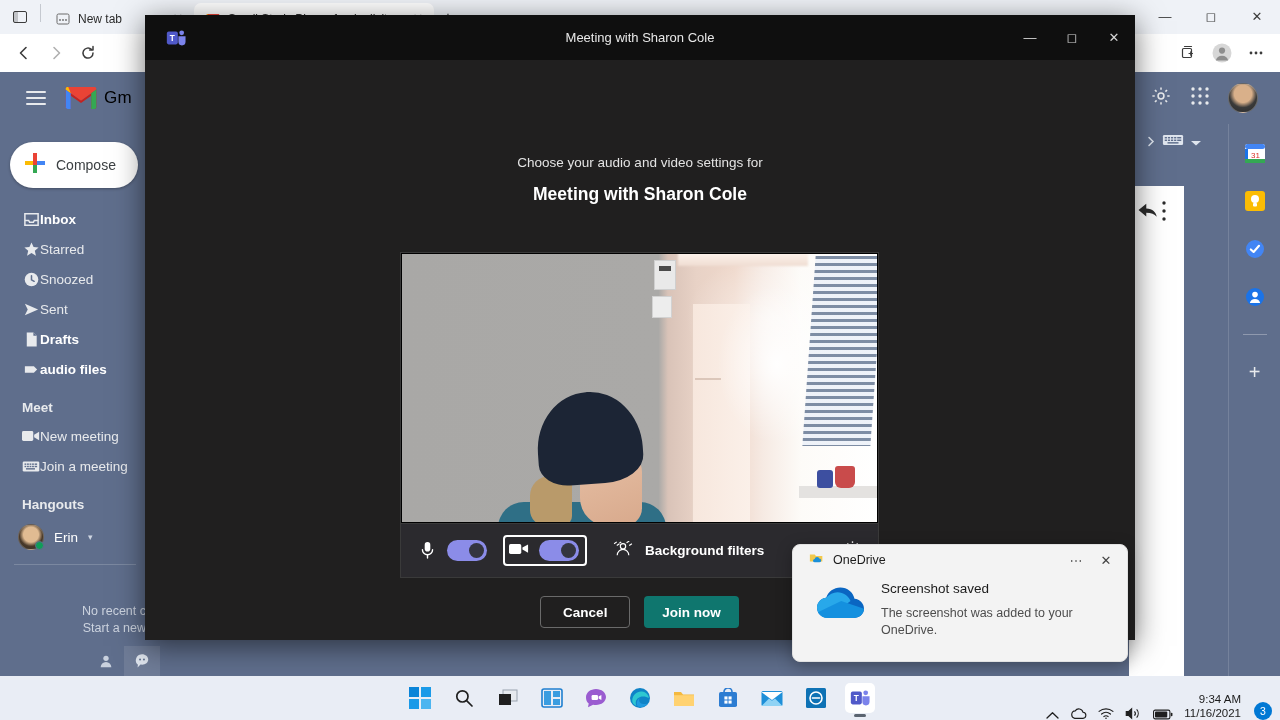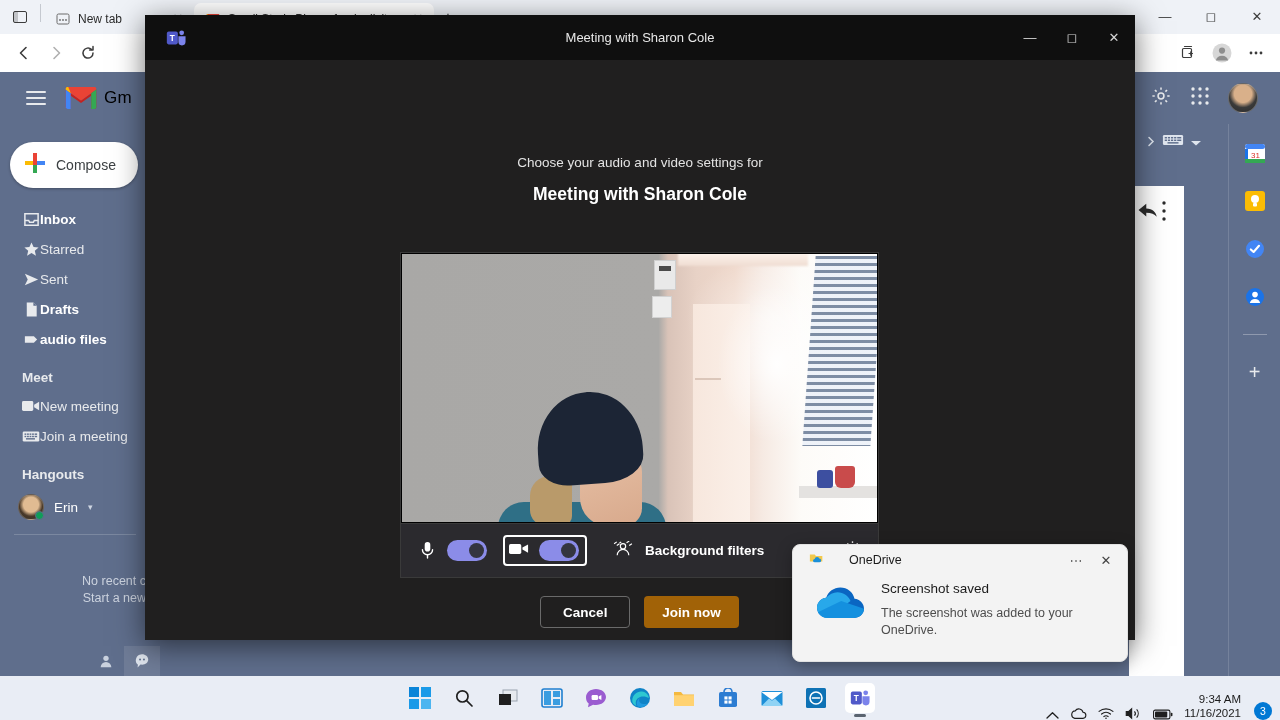--- a/index.html
+++ b/index.html
@@ -203,29 +203,29 @@
   .bg-filters { display:flex; align-items:center; gap: 12px; margin-left: 26px; }
   .bg-label { color:#ffffff; font-size: 13.5px; font-weight: bold; }
   .dev-gear { margin-left: auto; }
 
   .btnrow { position: absolute; left: 255px; top: 536px; width: 479px; display:flex; justify-content:center; gap: 14px;}
   .btn {
     height: 32px; min-width: 90px; border-radius: 4px; font-size: 13.5px; font-weight: bold;
     display:flex; align-items:center; justify-content:center; padding: 0 18px;
   }
   .btn.cancel { background: transparent; color:#ffffff; border:1px solid #6a6a6a;}
-  .btn.join { background: #a16207; color:#ffffff; }
+  .btn.join { background: #0f766e; color:#ffffff; }
 
   
   .toast {
     position: absolute; right: 16px; top: 544px; width: 336px; height: 118px;
     background: #f3f3f3; border-radius: 8px; border: 1px solid #e1e1e1;
     box-shadow: 0 4px 16px rgba(0,0,0,.28);
   }
-  .toast-head { display:flex; align-items:center; height: 30px; padding: 0 8px 0 16px; gap: 24px;}
+  .toast-head { display:flex; align-items:center; height: 30px; padding: 0 8px 0 16px; gap: 8px;}
   .toast-app { color:#1b1b1b; font-size: 12.5px; }
   .toast-head-right { margin-left:auto; display:flex; align-items:center; gap: 4px;}
   .toast-hbtn { width: 26px; height: 22px; display:flex;align-items:center;justify-content:center; color:#444; font-size: 13px;}
   .toast-body { display:flex; gap: 12px; padding: 6px 16px 0 18px;}
   .toast-text-title { color:#1b1b1b; font-size: 13.5px; margin-bottom: 9px;}
   .toast-text-sub { color:#4d4d4d; font-size: 12.5px; line-height: 17px;}
 
   
   .taskbar {
     position: absolute; left: 0; bottom: 0; width: 1280px; height: 44px;
@@ -405,20 +405,29 @@
             </span>
             <span>Inbox</span>
           </div>
           <div class="nav-item">
             <span class="nav-icon">
               <svg width="17" height="17" viewBox="0 0 18 18" fill="#e8eaed">
                   <path d="M9 1.5l2.2 4.8 5.3.5-4 3.5 1.2 5.2L9 12.8 4.3 15.5l1.2-5.2-4-3.5 5.3-.5z"></path>
                 </svg>
             </span>
             <span>Starred</span>
+          </div>
+          <div class="nav-item">
+            <span class="nav-icon">
+              <svg width="17" height="17" viewBox="0 0 18 18">
+                  <circle cx="9" cy="9" r="7.2" fill="#e8eaed"></circle>
+                  <path d="M9 5v4.3l2.8 1.6" stroke="#5f6e8c" stroke-width="1.6" fill="none" stroke-linecap="round"></path>
+                </svg>
+            </span>
+            <span>Snoozed</span>
           </div>
           <div class="nav-item">
             <span class="nav-icon">
               <svg width="17" height="17" viewBox="0 0 18 18" fill="#e8eaed">
                   <path d="M2 3l14 6-14 6 3-6z"></path>
                 </svg>
             </span>
             <span>Sent</span>
           </div>
           <div class="nav-item bold">

